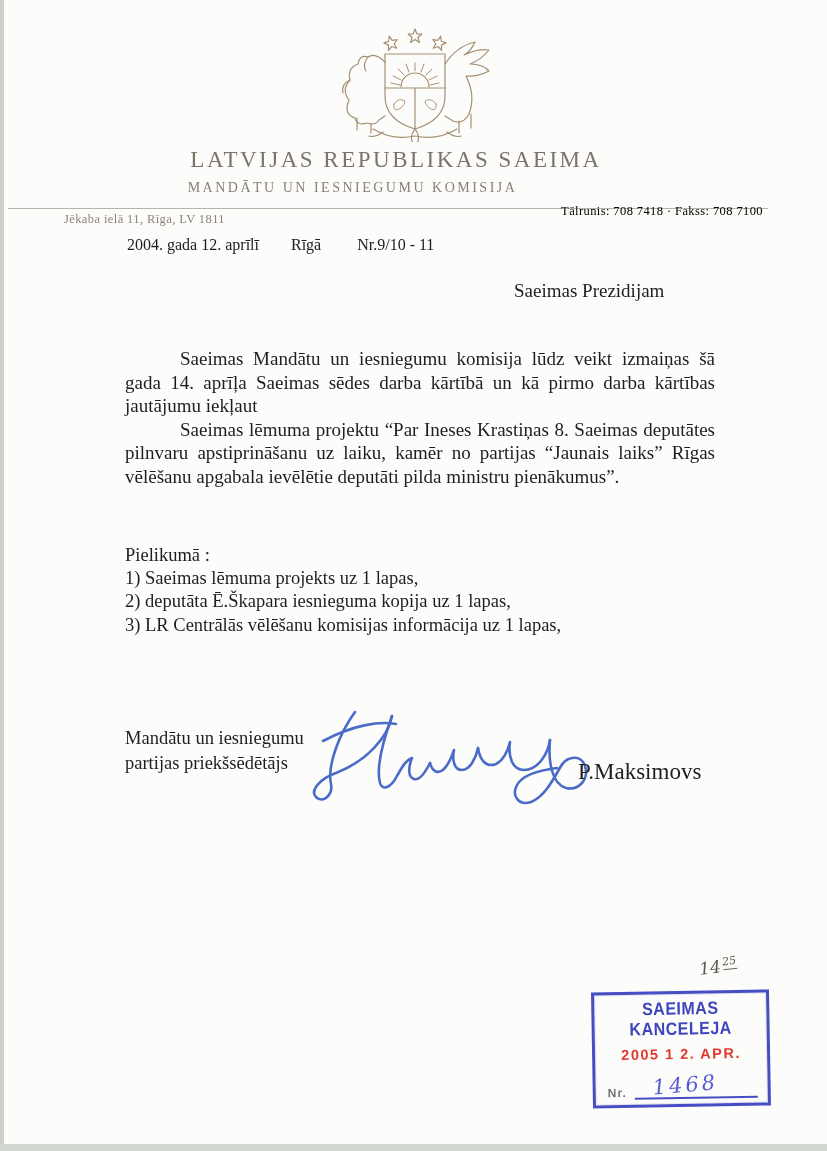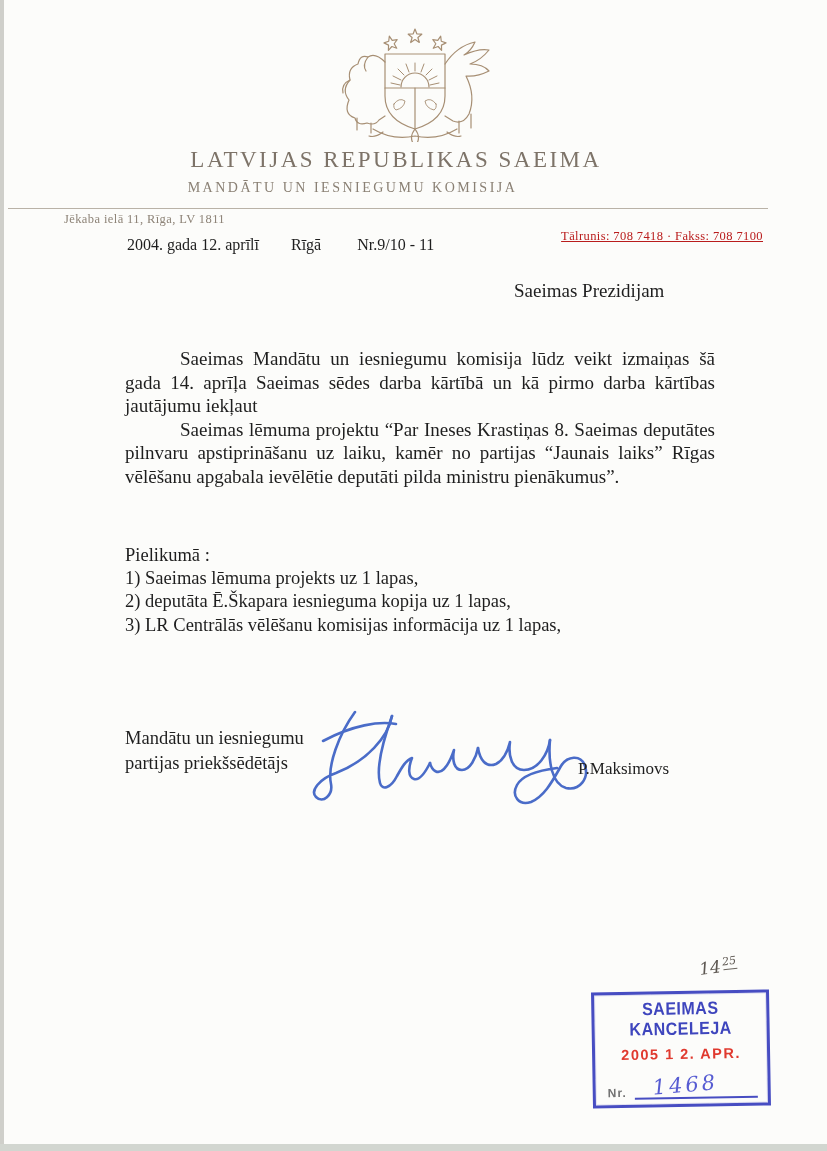--- a/index.html
+++ b/index.html
@@ -16,40 +16,40 @@
   .org-name {
     position:absolute; top:147px; left:0; width:792px; text-align:center;
     font-size:23px; letter-spacing:2.5px; color:#7d7368; font-weight:400;
   }
   .commission {
     position:absolute; top:180px; left:0; width:705px; text-align:center;
     font-size:14px; letter-spacing:2.5px; color:#8a8074;
   }
   .head-rule { position:absolute; top:208px; left:8px; width:760px; border-top:1px solid #b9b2a7; }
   .address  { position:absolute; top:212px; left:64px;  font-size:12.5px; color:#8d8377; letter-spacing:0.4px; }
-  .contacts { position:absolute; top:229px; right:64px; font-size:12.5px; color:#b91c1c; letter-spacing:0.4px;text-decoration:underline; }
+  .contacts { position:absolute; top:204px; right:64px; font-size:12.5px; color:#000000; letter-spacing:0.4px; }
 
   .dateline { position:absolute; top:236px; left:127px; font-size:16px; white-space:nowrap; }
   .dl-date  { margin-right:28px; }
   .dl-place { margin-right:32px; }
 
   .addressee { position:absolute; top:280px; left:514px; font-size:19px; }
 
   .body-text {
     position:absolute; top:347px; left:125px; width:590px;
     font-size:19px; line-height:23.6px; text-align:justify;
   }
   .body-text p { margin:0; text-indent:55px; }
 
   .attachments { position:absolute; top:544px; left:125px; font-size:18.5px; line-height:23.2px; }
   .attachments div { white-space:nowrap; }
 
   .sig-titles { position:absolute; top:726px; left:125px; font-size:18.5px; line-height:25px; }
   .sig-ink    { position:absolute; left:293px; top:696px; width:302px; height:122px; }
-  .sig-name   { position:absolute; top:759px; left:578px; font-size:17px; }
+  .sig-name   { position:absolute; top:759px; left:578px; font-size:23px; }
 
   .pencil-note {
     position:absolute; left:699px; top:956px;
     font-family:"DejaVu Serif", serif; font-style:italic;
     color:#5d5751; font-size:17px; transform:rotate(-7deg);
   }
   .pencil-note sup { font-size:11px; border-bottom:1.5px solid #6a645e; padding-bottom:1px; margin-left:2px; }
 
   .stamp {
     position:absolute; left:592px; top:991px; width:172px; height:110px;

